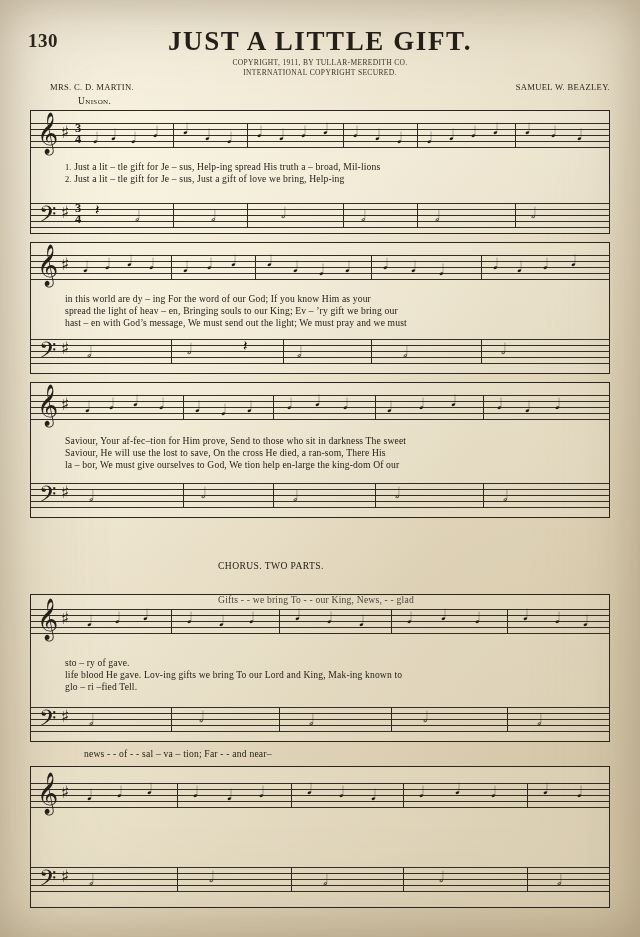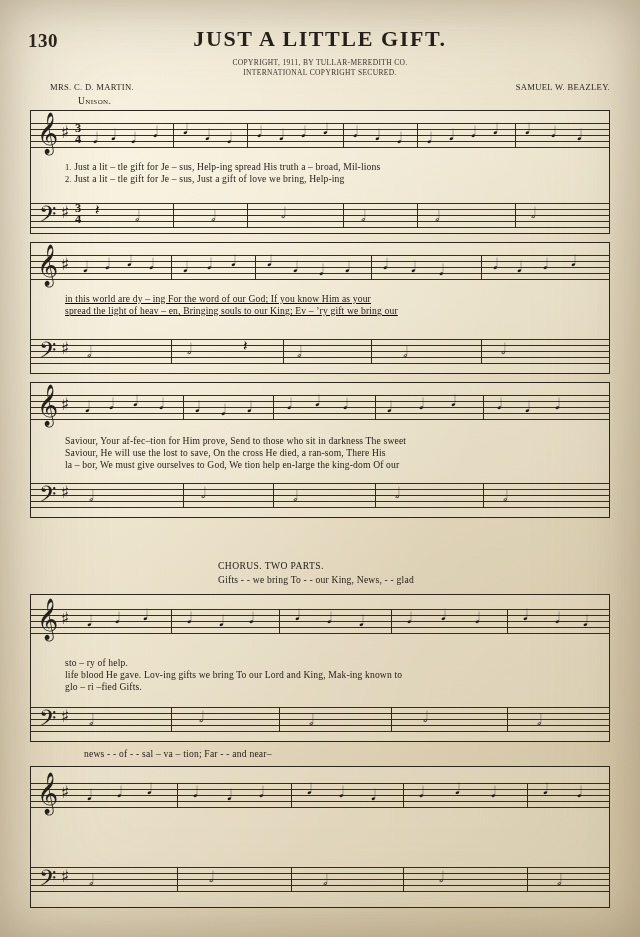--- a/index.html
+++ b/index.html
@@ -48,21 +48,21 @@
     font-weight: bold;
     letter-spacing: 0.5px;
     color: #2a241c;
   }
   .song-title {
     position: absolute;
     left: 0;
     top: 12px;
     width: 596px;
     text-align: center;
-    font-size: 22px;
+    font-size: 27px;
     font-weight: bold;
     letter-spacing: 1.6px;
     color: #241f18;
     font-variant: small-caps;
     text-transform: uppercase;
   }
   .copyline {
     position: absolute;
     left: 0;
     width: 596px;
@@ -328,23 +328,24 @@
       <div class="barline" style="left:340px; top:12px; height:25px;"></div>
       <div class="note" style="left:352px; top:14px;">𝅘𝅥</div>
       <div class="note" style="left:380px; top:17px;">𝅘𝅥</div>
       <div class="note" style="left:408px; top:20px;">𝅘𝅥</div>
       <div class="barline" style="left:450px; top:12px; height:25px;"></div>
       <div class="note" style="left:462px; top:14px;">𝅘𝅥</div>
       <div class="note" style="left:486px; top:17px;">𝅘𝅥</div>
       <div class="note" style="left:512px; top:14px;">𝅘𝅥</div>
       <div class="note" style="left:540px; top:11px;">𝅘𝅥</div>
 
-      <div class="lyricblock" style="top:50px;text-decoration:underline;">
+      <div class="lyricblock" style="top:50px;">
         <span class="lyricline">in   this world are dy – ing  For  the  word  of  our  God;   If  you know Him as your</span>
         <span class="lyricline">spread the light of heav – en,   Bringing souls to   our  King;   Ev – ’ry  gift  we bring our</span>
+        <span class="lyricline">hast – en with God’s message, We must send out  the  light;  We must pray and we must</span>
       </div>
 
       <div class="staff" style="top:96px;">
         <div class="ln"></div>
           <div class="ln"></div>
           <div class="ln"></div>
           <div class="ln"></div>
           <div class="ln"></div>
       </div>
       <div class="clef bass" style="left:8px; top:96px;">𝄢</div>
@@ -413,21 +414,21 @@
       <div class="note" style="left:170px; top:103px;">𝅗𝅥</div>
       <div class="barline" style="left:242px; top:100px; height:25px;"></div>
       <div class="note" style="left:262px; top:106px;">𝅗𝅥</div>
       <div class="barline" style="left:344px; top:100px; height:25px;"></div>
       <div class="note" style="left:364px; top:103px;">𝅗𝅥</div>
       <div class="barline" style="left:452px; top:100px; height:25px;"></div>
       <div class="note" style="left:472px; top:106px;">𝅗𝅥</div>
     </div>
 
     <div class="chorus-label" style="left:196px; top:546px;">Chorus. Two Parts.</div>
-    <div class="chorus-top" style="left:196px; top:560px;font-family:Liberation Serif, serif;">Gifts - - we bring   To - - our King,   News, - -  glad</div>
+    <div class="chorus-top" style="left:196px; top:580px;font-family:Liberation Serif, serif;">Gifts - - we bring   To - - our King,   News, - -  glad</div>
 
     <div class="system" id="sys4" style="top:580px; height:148px;">
       <div class="staff" style="top:14px;">
         <div class="ln"></div>
           <div class="ln"></div>
           <div class="ln"></div>
           <div class="ln"></div>
           <div class="ln"></div>
       </div>
       <div class="clef treble" style="left:6px; top:6px;">𝄞</div>
@@ -447,23 +448,23 @@
       <div class="barline" style="left:360px; top:14px; height:25px;"></div>
       <div class="note" style="left:376px; top:16px;">𝅘𝅥</div>
       <div class="note" style="left:410px; top:13px;">𝅘𝅥</div>
       <div class="note" style="left:444px; top:16px;">𝅘𝅥</div>
       <div class="barline" style="left:476px; top:14px; height:25px;"></div>
       <div class="note" style="left:492px; top:13px;">𝅘𝅥</div>
       <div class="note" style="left:524px; top:16px;">𝅘𝅥</div>
       <div class="note" style="left:552px; top:19px;">𝅘𝅥</div>
 
       <div class="lyricblock" style="top:62px;">
-        <span class="lyricline">sto – ry   of   help.</span>
+        <span class="lyricline">sto – ry   of   gave.</span>
         <span class="lyricline">life blood He gave.  Lov-ing gifts we bring    To our Lord and King,   Mak-ing known to</span>
-        <span class="lyricline">glo –  ri –fied Gifts.</span>
+        <span class="lyricline">glo –  ri –fied Tell.</span>
       </div>
 
       <div class="staff" style="top:112px;">
         <div class="ln"></div>
           <div class="ln"></div>
           <div class="ln"></div>
           <div class="ln"></div>
           <div class="ln"></div>
       </div>
       <div class="clef bass" style="left:8px; top:112px;">𝄢</div>

